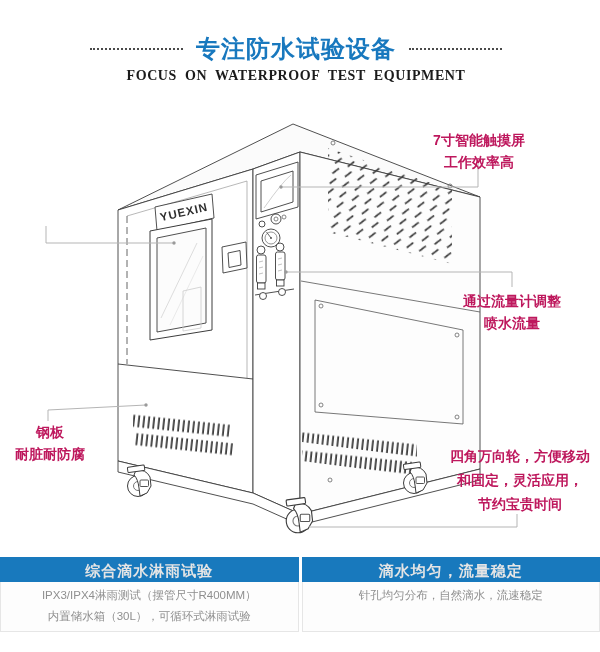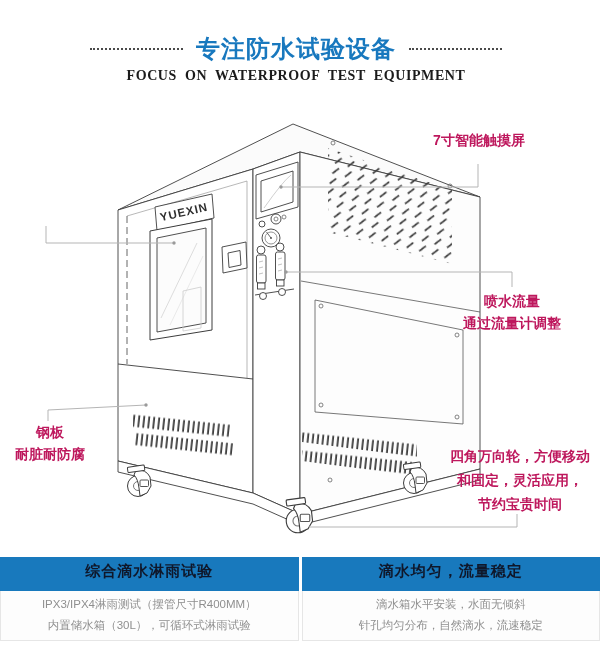--- a/index.html
+++ b/index.html
@@ -22,22 +22,22 @@
   .callout{position:absolute;color:#be185d;font-weight:bold;font-size:14px;
            text-align:center;line-height:22px;white-space:nowrap;}
   #co-screen{left:394px;top:129px;width:170px;}
   #co-window{left:2px;top:200px;width:92px;}
   #co-flow{left:427px;top:290px;width:170px;}
   #co-steel{left:0px;top:421px;width:100px;}
   #co-caster{left:428px;top:444px;width:184px;line-height:24px;}
   
   #info{position:absolute;top:557px;left:0;width:600px;}
   .tbl-head{display:flex;gap:3px;}
-  .cell-h{flex:1;background:#1879BD;color:#0f172a;font-size:15px;font-weight:bold;
-          text-align:center;height:34px;line-height:27px;letter-spacing:1px;}
+  .cell-h{flex:1;background:#1879BD;color:#e5e5e5;font-size:15px;font-weight:bold;
+          text-align:center;height:25px;line-height:27px;letter-spacing:1px;}
   .tbl-body{display:flex;gap:3px;}
   .cell-b{flex:1;background:#FDFDFD;border:1px solid #E6E6E6;border-top:none;
           color:#8f8f8f;font-size:11.5px;text-align:center;padding:3px 0 5px;}
   .cell-b div{line-height:20.5px;white-space:nowrap;}
 </style>
 </head>
 <body>
 
 <div id="banner">
   <div class="title-row">
@@ -187,24 +187,25 @@
       <circle cx="281" cy="187" r="1.7"></circle>
           <circle cx="174" cy="243" r="1.7"></circle>
       <circle cx="286" cy="272" r="1.7"></circle>
           <circle cx="146" cy="405" r="1.7"></circle>
     </g>
   </g>
 </svg>
 
   <div class="callout" id="co-screen">
     <div>7寸智能触摸屏</div>
+    <div>工作效率高</div>
   </div>
   <div class="callout" id="co-flow">
+    <div>通过流量计调整</div>
     <div>喷水流量</div>
-    <div>通过流量计调整</div>
   </div>
   <div class="callout" id="co-steel">
     <div>钢板</div>
     <div>耐脏耐防腐</div>
   </div>
   <div class="callout" id="co-caster">
     <div>四角万向轮，方便移动</div>
     <div>和固定，灵活应用，</div>
     <div>节约宝贵时间</div>
   </div>
@@ -214,17 +215,16 @@
   <div class="tbl-head">
     <div class="cell-h">综合滴水淋雨试验</div>
     <div class="cell-h">滴水均匀，流量稳定</div>
   </div>
   <div class="tbl-body">
     <div class="cell-b">
       <div>IPX3/IPX4淋雨测试（摆管尺寸R400MM）</div>
       <div>内置储水箱（30L），可循环式淋雨试验</div>
     </div>
     <div class="cell-b">
-      <div>滴水箱水平安装，水面无倾斜</div>
       <div>针孔均匀分布，自然滴水，流速稳定</div>
     </div>
   </div>
 </div>
 
 </body></html>

